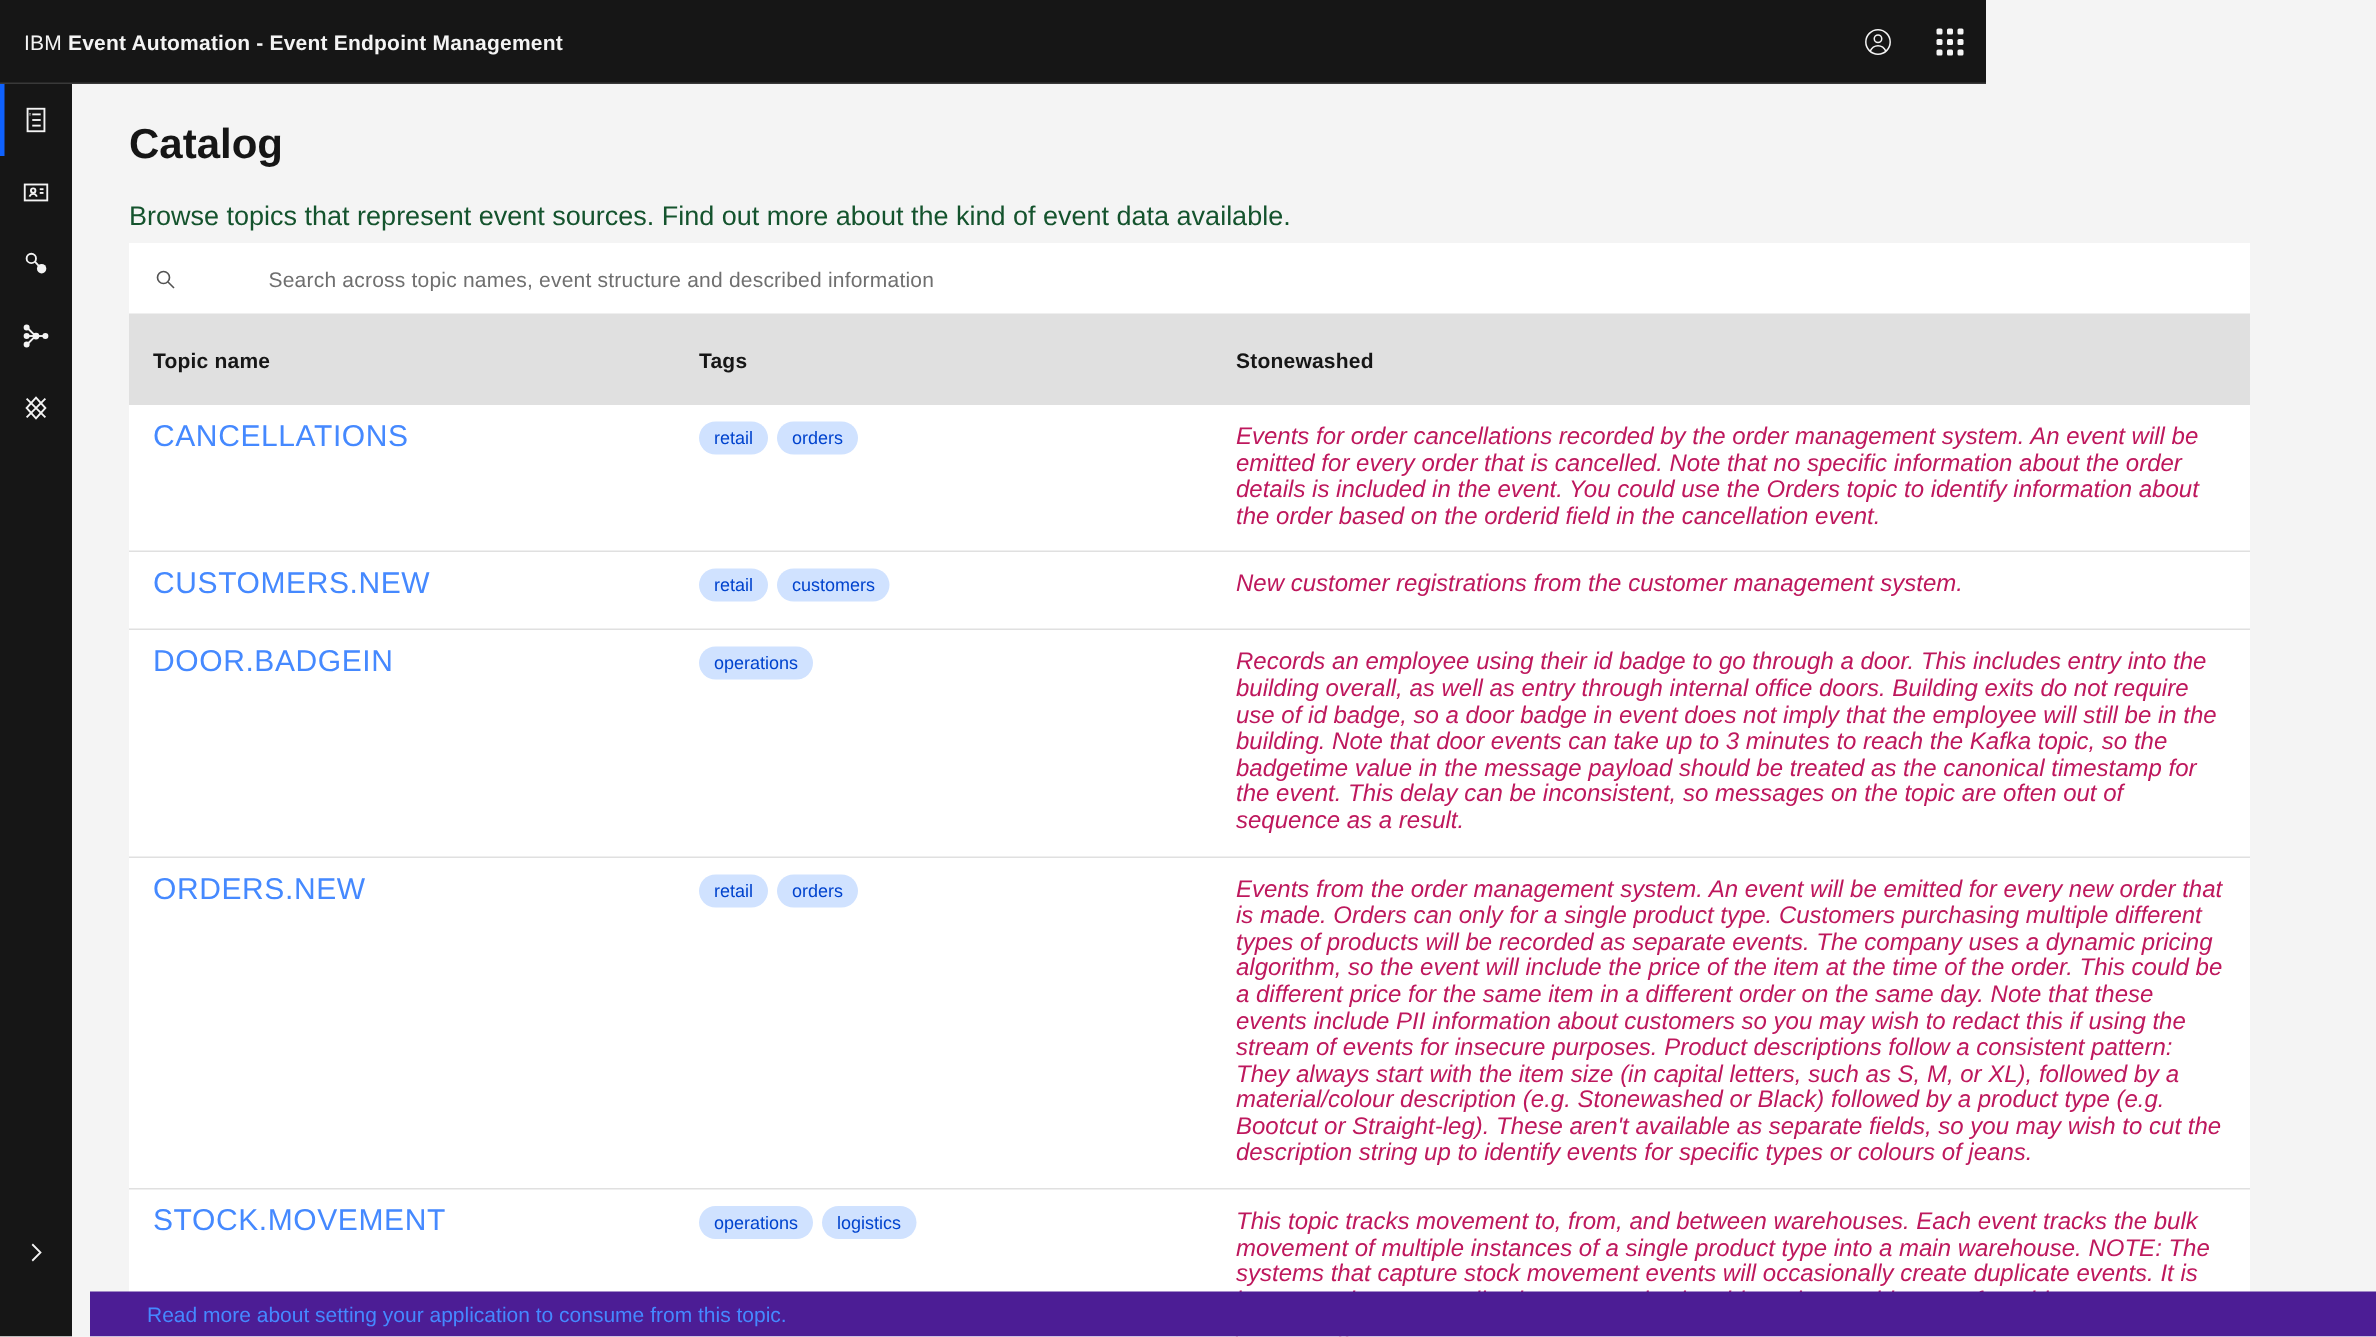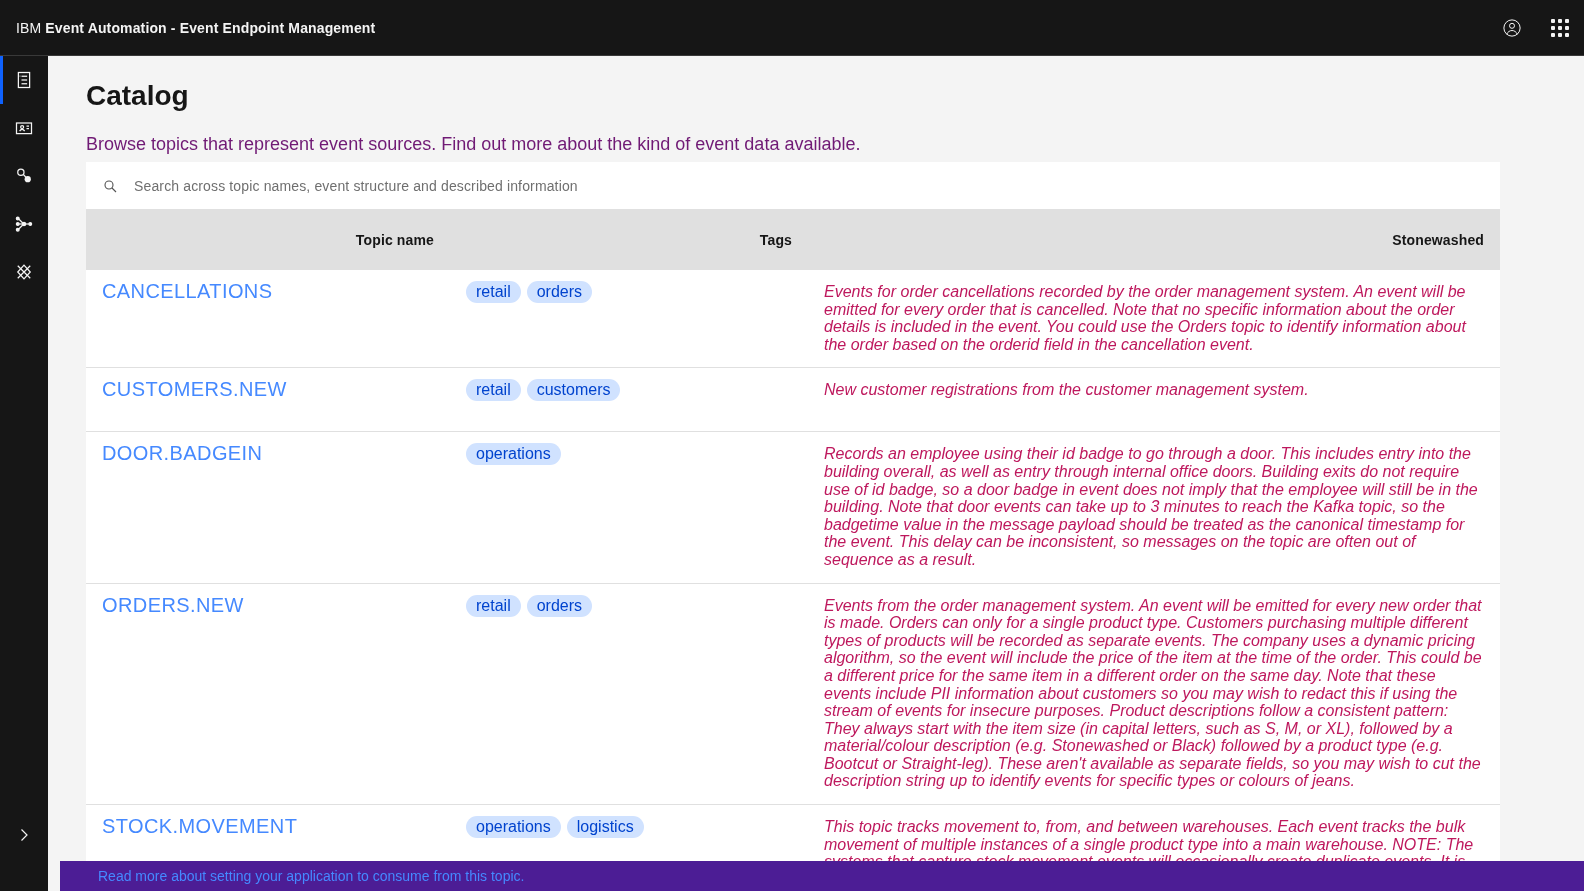--- a/index.html
+++ b/index.html
@@ -6,21 +6,21 @@
   html, body {
     width: 1584px; height: 891px;
     font-family: "Liberation Sans", sans-serif;
     background: #f4f4f4;
     overflow: hidden;
   }
   #app { position: relative; width: 1584px; height: 891px; }
 
   
   .hdr {
-    position: absolute; top: 0; left: 0; width: 1584px; height: 56px;
+    position: absolute; top: 0; left: 0; width: 1324px; height: 56px;
     background: #161616; border-bottom: 1px solid #393939;
     display: flex; align-items: center;
   }
   .hdr-title {
     margin-left: 16px; font-size: 14px; color: #f4f4f4;
     letter-spacing: .01em; white-space: nowrap;
   }
   .hdr-title .ibm { font-weight: 400; margin-right: 4px; }
   .hdr-title .prod { font-weight: 700; }
   .hdr-actions { margin-left: auto; display: flex; height: 100%; }
@@ -56,62 +56,62 @@
   
   .main {
     position: absolute; top: 56px; left: 48px; width: 1536px; height: 835px;
     background: #f4f4f4; overflow: hidden;
   }
   .page-title {
     margin: 24px 0 0 38px; font-size: 28px; font-weight: 700; color: #161616;
     letter-spacing: 0;
   }
   .page-sub {
-    margin: 22px 0 15px 38px; font-size: 18px; font-weight: 400; color: #701a75;
+    margin: 22px 0 15px 38px; font-size: 18px; font-weight: 400; color: #14532d;
   }
 
   
   .card {
     position: absolute; left: 38px; top: 106px; width: 1414px; background: #fff;
   }
   .search-row {
     height: 48px; background: #fff; display: flex; align-items: center;
     border-bottom: 1px solid #e0e0e0;
   }
   .search-ico { width: 48px; display: flex; align-items: center; justify-content: center; }
   .search-input {
     flex: 1; border: 0; outline: 0; background: transparent;
     font-family: "Liberation Sans", sans-serif; font-size: 14px; color: #161616;
-    height: 46px; padding: 0; letter-spacing: .01em;
+    height: 46px; padding: 0; letter-spacing: .01em; margin-left: 45px;
   }
   .search-input::placeholder { color: #6f6f6f; }
 
   .tbl { width: 100%; border-collapse: collapse; table-layout: fixed; }
   .tbl thead th {
-    background: #e0e0e0; height: 60px; text-align: right; vertical-align: middle;
+    background: #e0e0e0; height: 60px; text-align: left; vertical-align: middle;
     font-size: 14px; font-weight: 700; color: #161616; padding: 0 16px;
     letter-spacing: .01em;
   }
   .col-topic { width: 364px; }
   .col-tags  { width: 358px; }
   .col-desc  { width: 692px; }
   .tbl tbody td {
     border-bottom: 1px solid #e0e0e0; padding: 13px 16px 14px 16px;
     vertical-align: top; font-size: 14px; color: #161616; line-height: 17.5px;
   }
   .tbl tbody tr { background: #fff; }
   .topic-link {
     color: #4589ff; text-decoration: none; font-size: 20px; letter-spacing: .02em;
     cursor: pointer;
   }
   .tags-cell { padding-top: 11px !important; }
   .tag {
     display: inline-block; background: #d0e2ff; color: #0043ce;
-    font-size: 16px; line-height: 18px; padding: 2px 10px; border-radius: 12px;
-    margin-right: 6px; margin-bottom: 16px; white-space: nowrap;
+    font-size: 12px; line-height: 18px; padding: 2px 10px; border-radius: 12px;
+    margin-right: 6px; margin-bottom: 4px; white-space: nowrap;
   }
   .desc { color: #be185d; font-size: 16px; line-height: 17.6px; font-style: italic; }
 
   
   .bottom-link-bar {
     position: absolute; left: 60px; bottom: 0; width: 1536px; height: 30px;
     background: #4c1d95; display: flex; align-items: center;
   }
   .bottom-link {
     margin-left: 38px; color: #4589ff; font-size: 14px; text-decoration: none;

